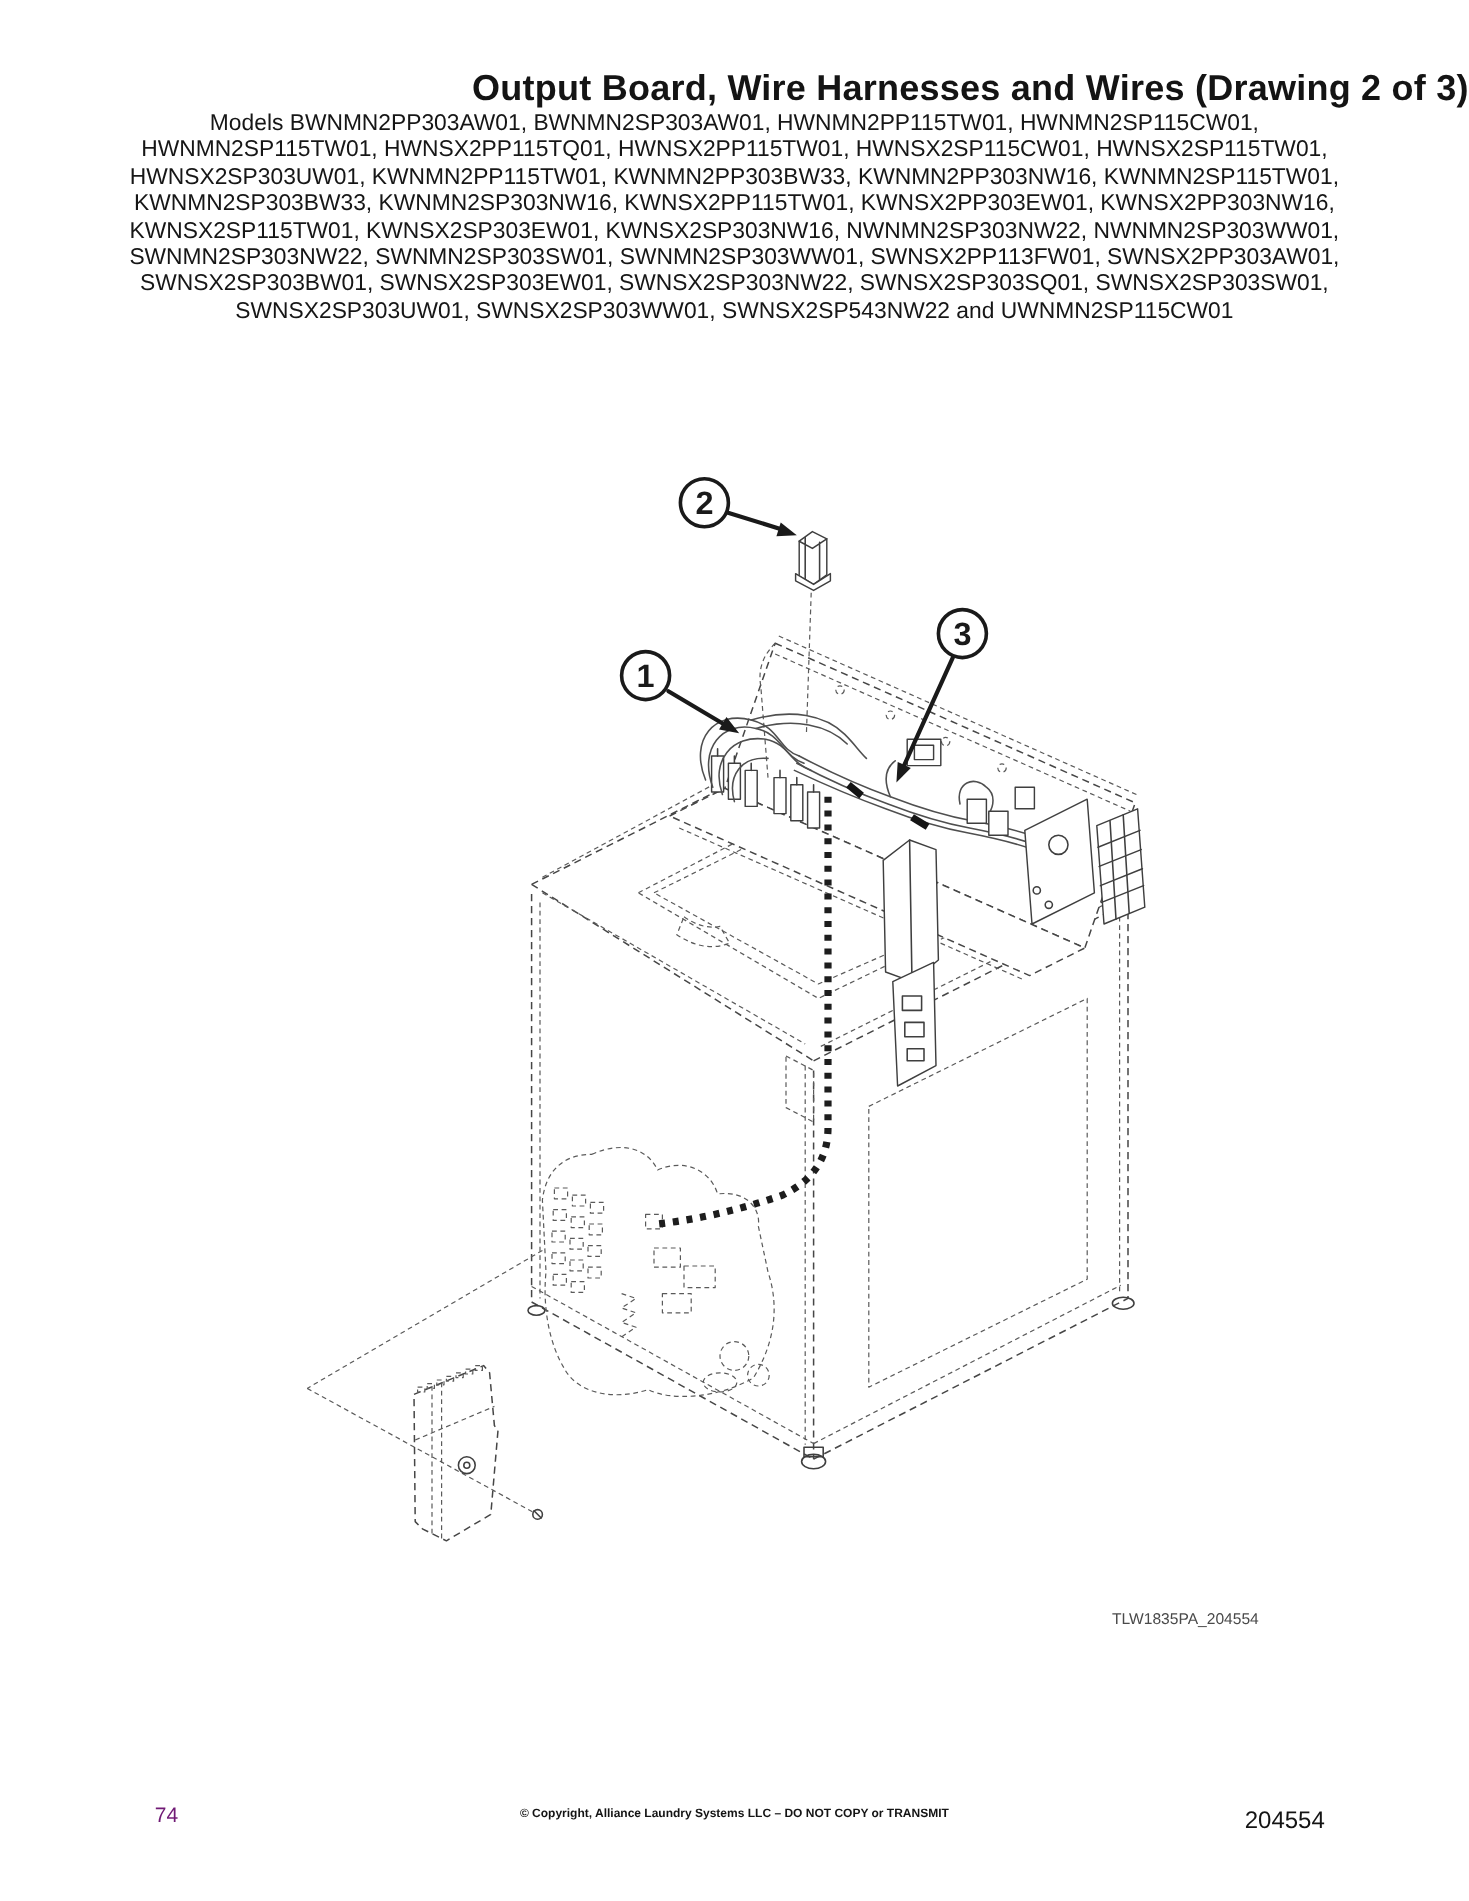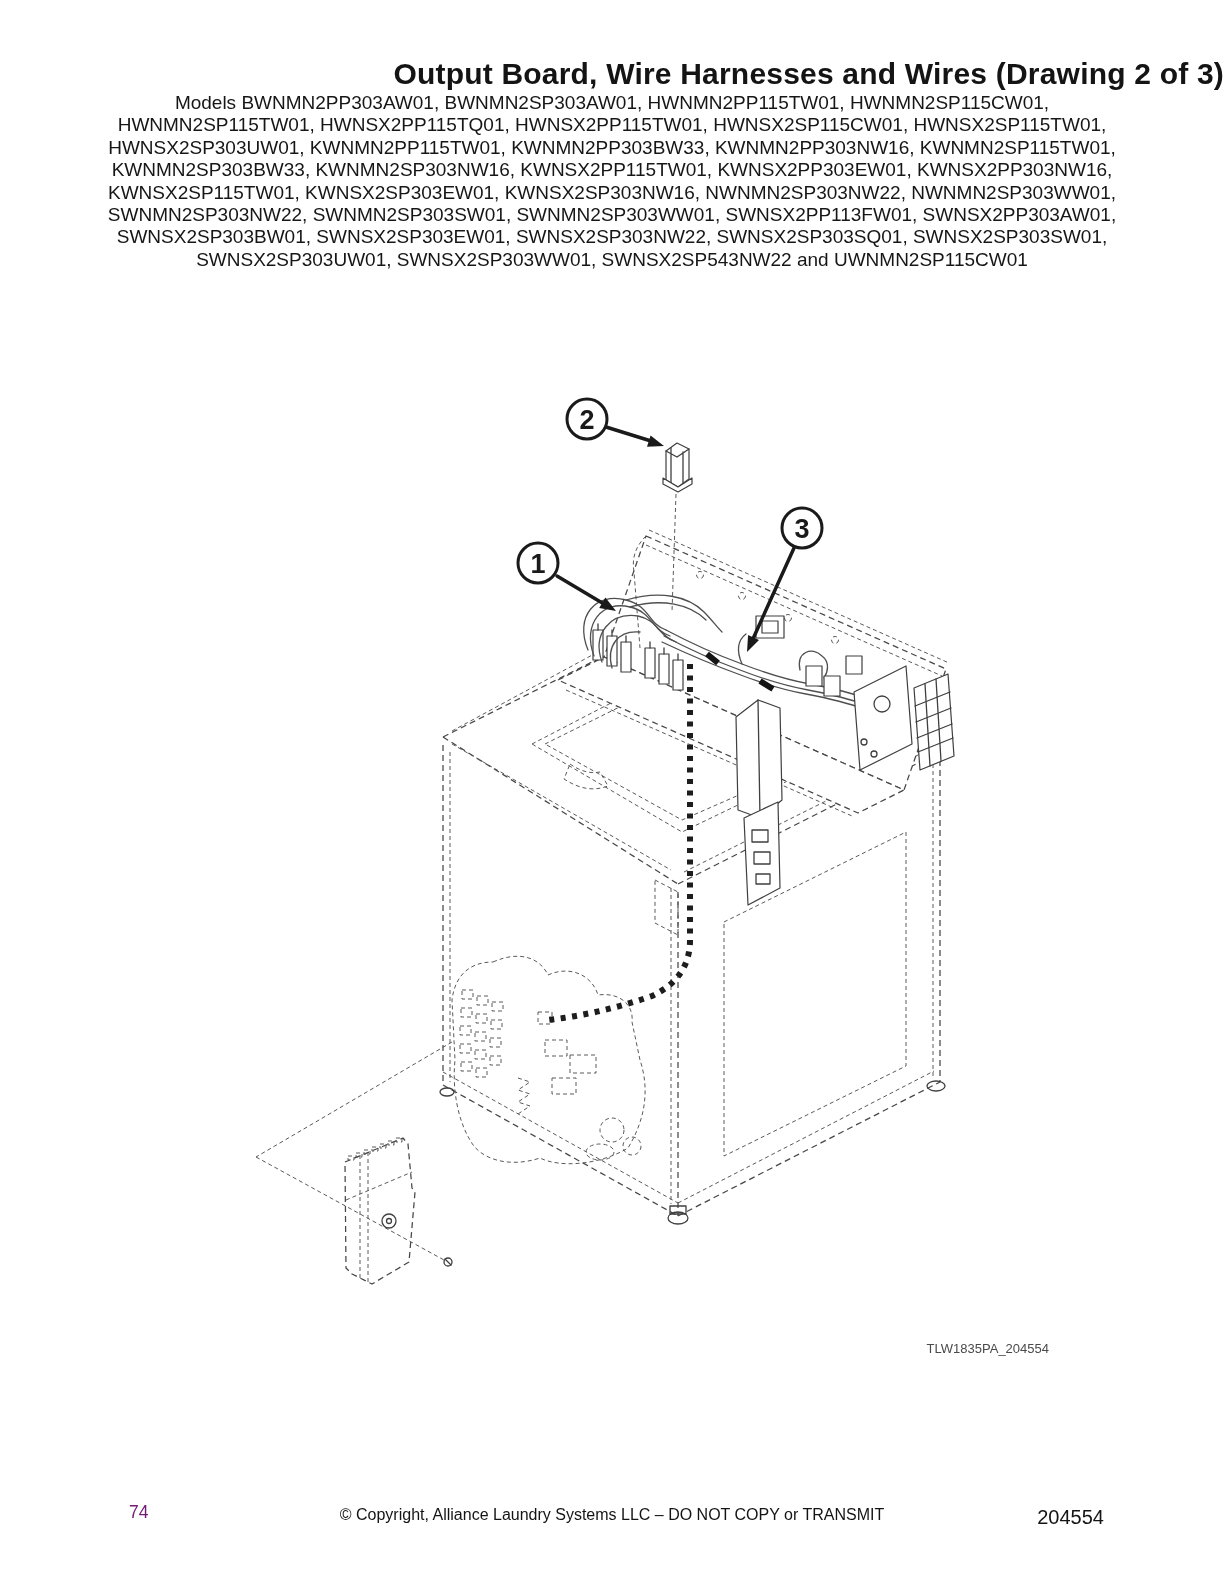--- a/index.html
+++ b/index.html
@@ -2,21 +2,21 @@
 <html><head>
 <meta charset="utf-8">
 <style>
   html,body{margin:0;padding:0;background:#ffffff;}
   body{width:1224px;height:1584px;position:relative;font-family:"Liberation Sans",sans-serif;color:#111;overflow:hidden;}
   .title{position:absolute;top:57px;left:0;width:100%;text-align:right;font-size:30px;font-weight:bold;letter-spacing:.2px;color:#141414;white-space:nowrap;}
   .models{position:absolute;top:92px;left:62px;width:1100px;text-align:center;font-size:19px;line-height:22.4px;color:#161616;}
   .models div{white-space:nowrap;}
   .figcode{position:absolute;top:1341px;left:0;width:1049px;text-align:right;font-size:13px;color:#4a4a4a;}
   .footer-page{position:absolute;top:1502px;left:105px;font-size:17.5px;color:#701a75;margin-left:24px;}
-  .footer-copy{position:absolute;top:1506px;left:0;width:100%;text-align:center;font-size:16px;font-weight:normal;color:#141414;}
+  .footer-copy{position:absolute;top:1506px;left:0;width:100%;text-align:center;font-size:10px;font-weight:bold;color:#141414;}
   .footer-doc{position:absolute;top:1506px;right:120px;font-size:20px;color:#141414;}
   svg.diagram{position:absolute;left:0;top:0;width:1224px;height:1584px;}
   .ln{fill:none;stroke:#3f3f3f;stroke-width:1.3;stroke-linecap:round;stroke-linejoin:round;}
   .dsh{fill:none;stroke:#464646;stroke-width:1.25;stroke-linejoin:round;stroke-dasharray:6 4;}
   .dsh2{fill:none;stroke:#5a5a5a;stroke-width:1;stroke-linejoin:round;stroke-dasharray:4 3;}
   .wfill{fill:#ffffff;}
   .wire{fill:none;stroke:#4f4f4f;stroke-width:1.3;stroke-linecap:round;}
   .part{fill:#ffffff;stroke:#3f3f3f;stroke-width:1.2;stroke-linejoin:round;}
   .tape{stroke:#141414;stroke-width:6;stroke-linecap:butt;}
   .dots{fill:none;stroke:#1d1d1d;stroke-width:6;stroke-dasharray:5 6.5;stroke-linecap:butt;}

